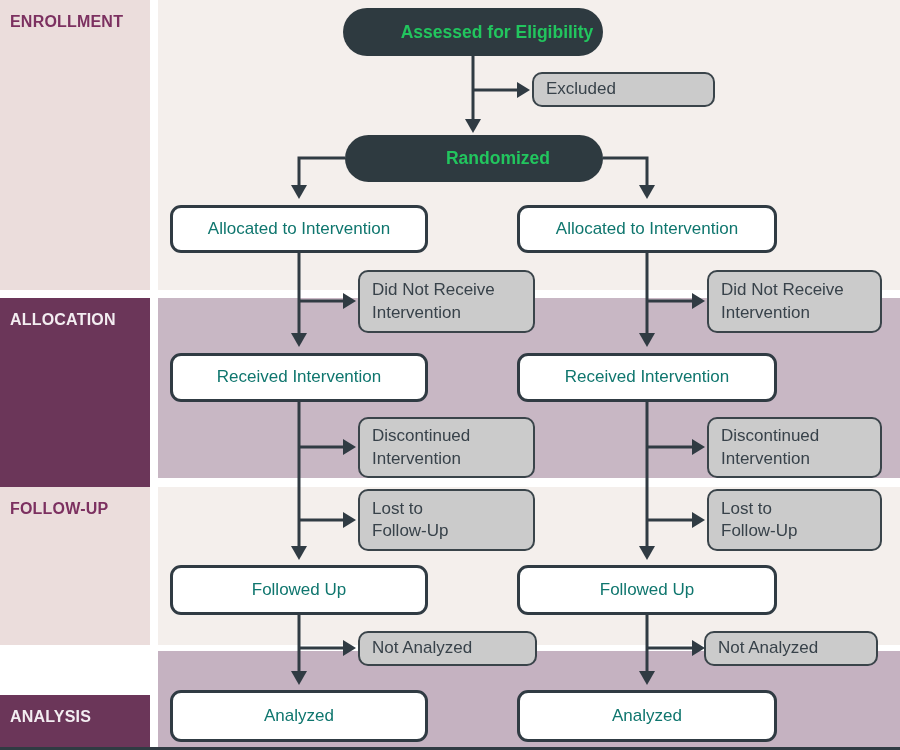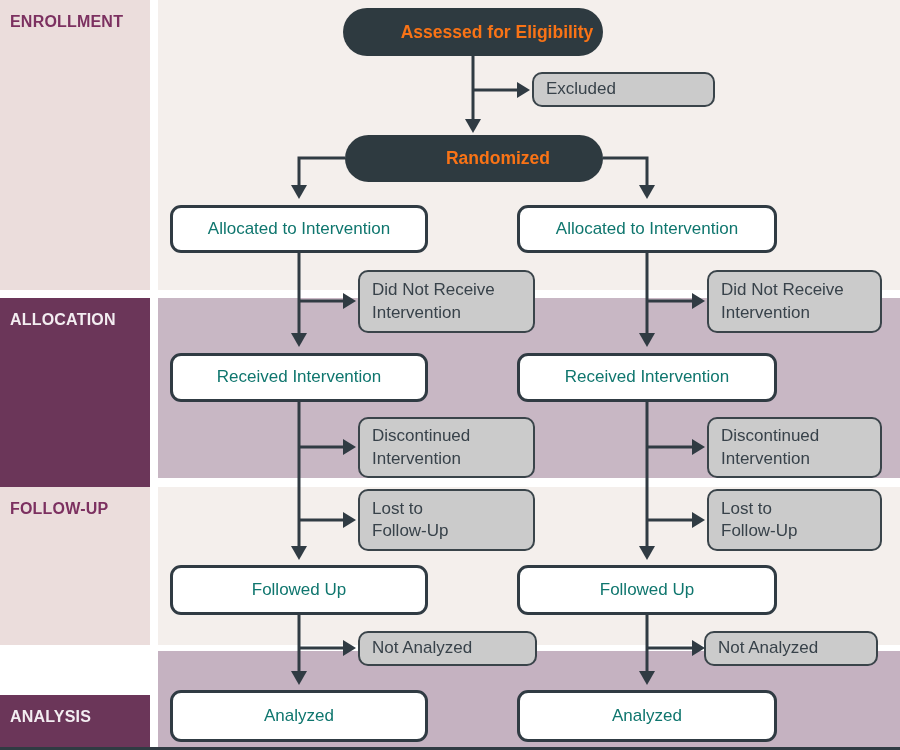--- a/index.html
+++ b/index.html
@@ -35,21 +35,21 @@
     position: absolute;
     box-sizing: border-box;
     display: flex;
     align-items: center;
     font-size: 17px;
     line-height: 1.3;
     z-index: 3;
   }
   .node.dark {
     background: #2e3a40;
-    color: #f97316;
+    color: #22c55e;
     font-weight: bold;
     font-size: 17.5px;
     justify-content: center;
     border-radius: 24px;
     padding-left: 48px;
   }
   .node.outline {
     background: #ffffff;
     border: 3px solid #303b43;
     color: #0f766e;

